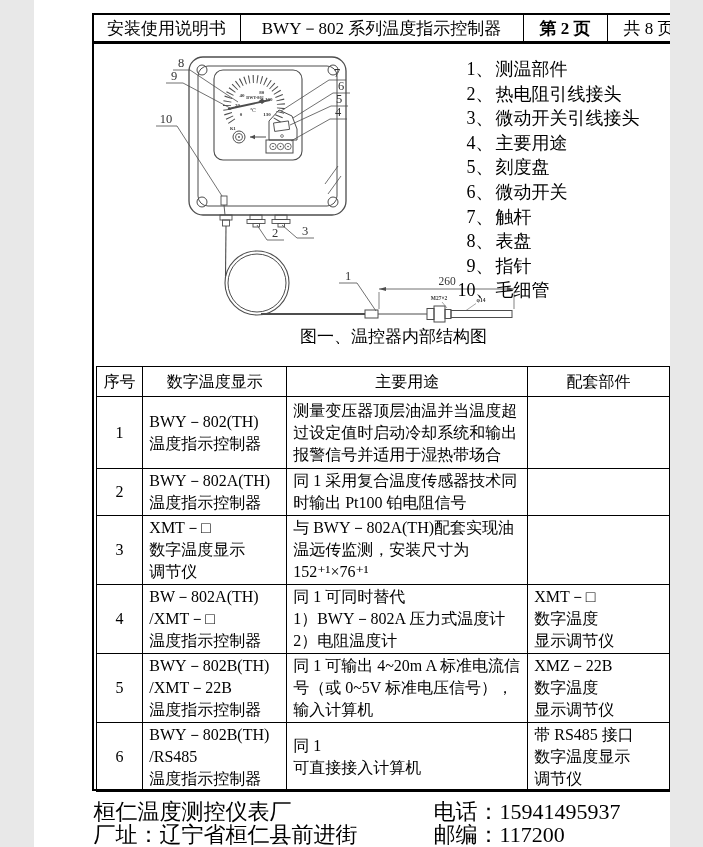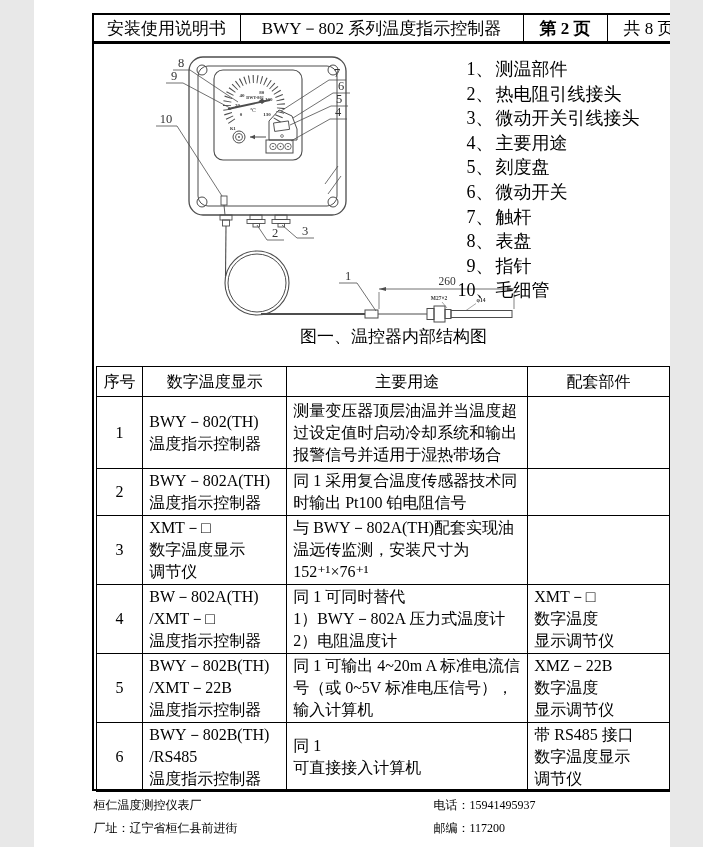--- a/index.html
+++ b/index.html
@@ -42,21 +42,21 @@
   .main-table td {
     border:1.5px solid #000; padding:1px 6px; line-height:22px;
     vertical-align:middle; white-space:pre-line; overflow:hidden;
   }
   .main-table .hd td { text-align:center; white-space:nowrap;margin-left:16px; }
   .col-no  { width:47px;  text-align:center; }
   .col-model { width:147px; }
   .col-use { width:255px; }
   .col-acc { width:147px; }
   
-  .footer-item { position:absolute; font-size:12px; white-space:nowrap; }
+  .footer-item { position:absolute; font-size:22px; white-space:nowrap; }
   .f-factory { left:60px;  top:797px; }
   .f-phone   { left:400px; top:797px; }
   .f-address { left:60px;  top:820px; }
   .f-zip     { left:400px; top:820px; }
   
   .diagram { position:absolute; left:95px; top:48px; }
   .diagram text { font-family:"Liberation Serif","DejaVu Serif",serif; fill:#333; }
   .ln { stroke:#4d4d4d; fill:none; }
   .callout-num { font-size:12.5px; }
 </style>

